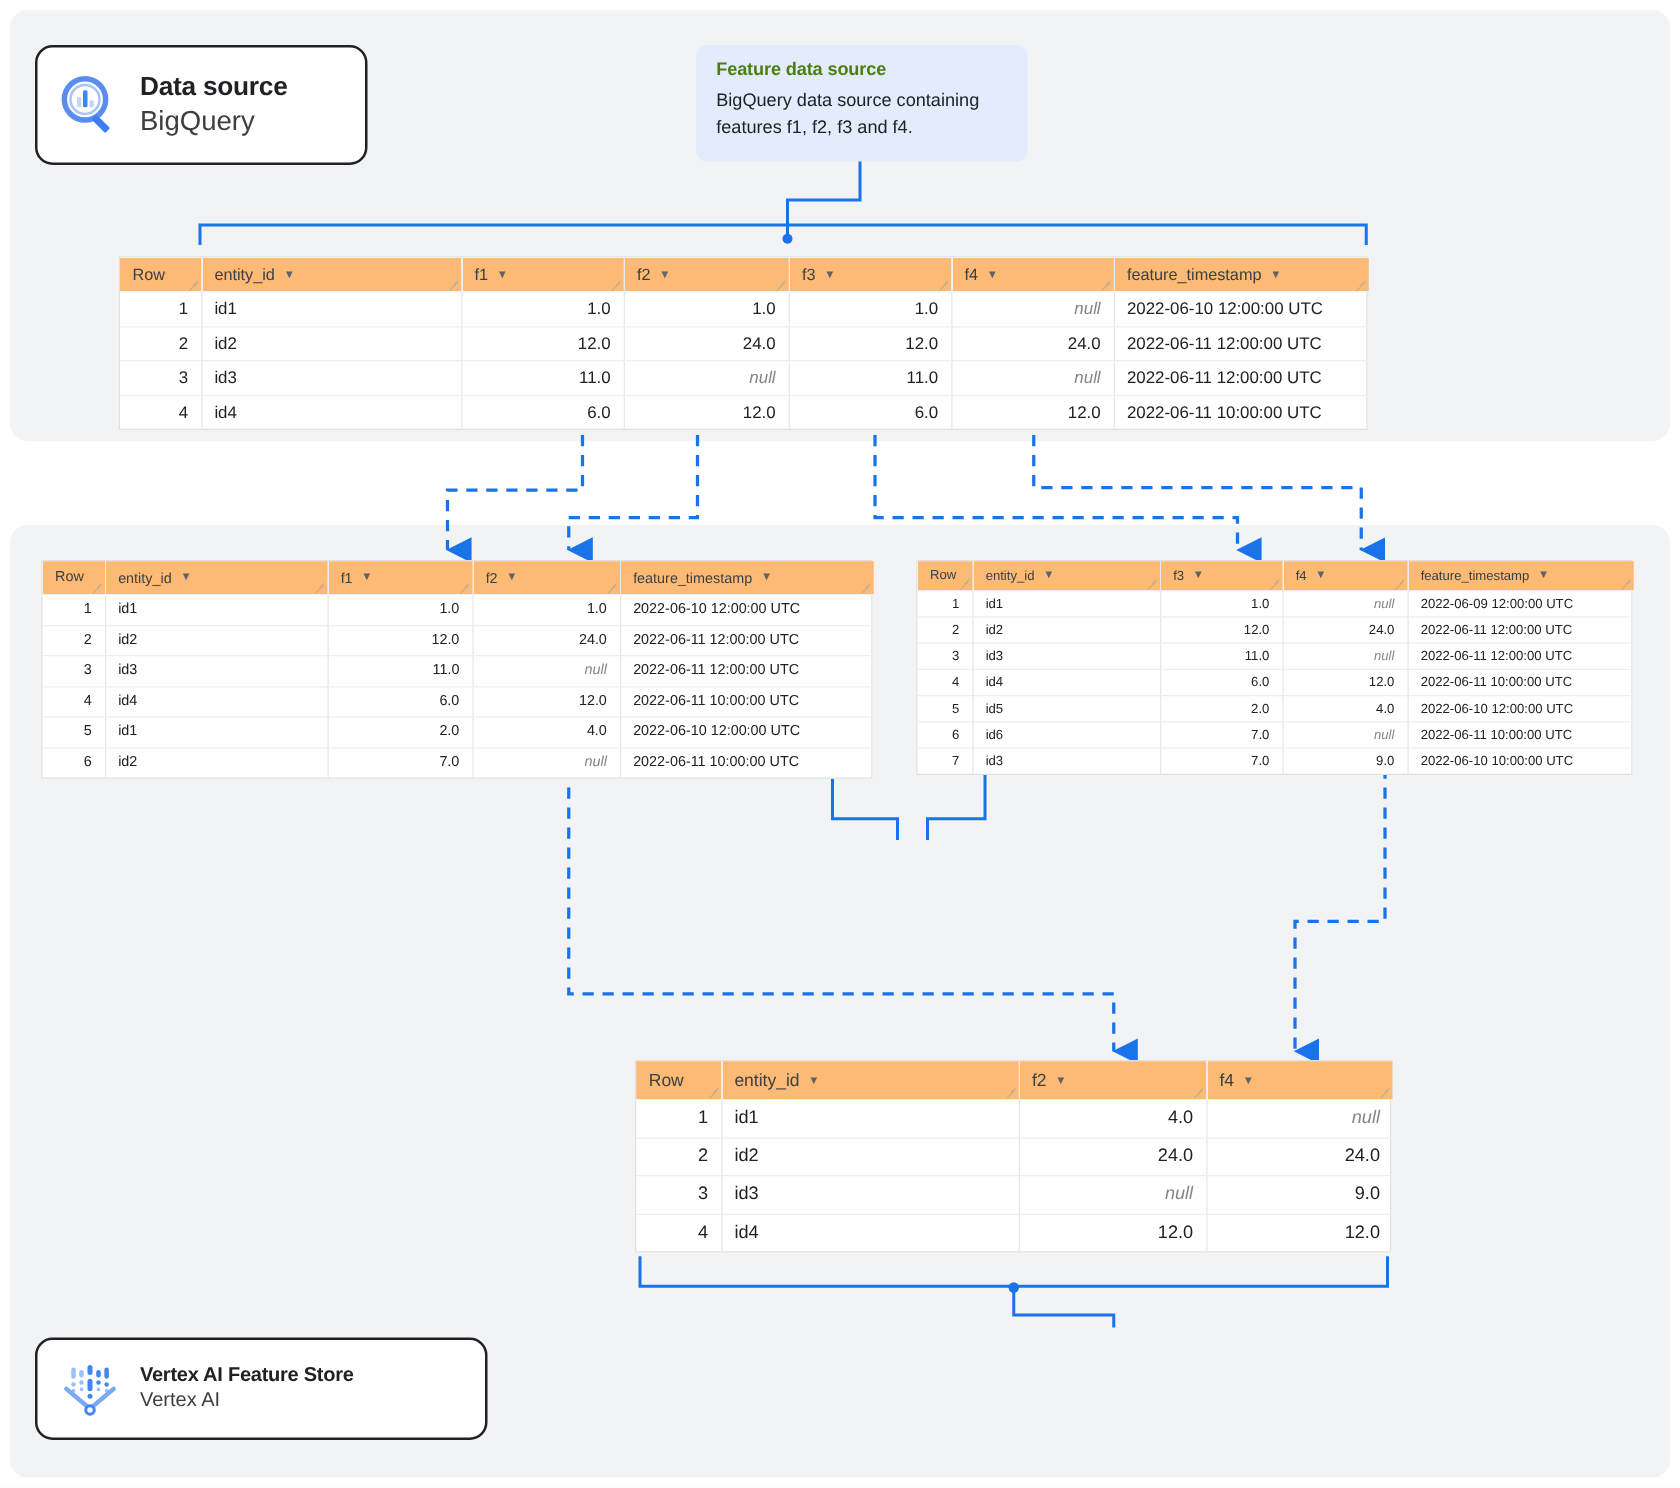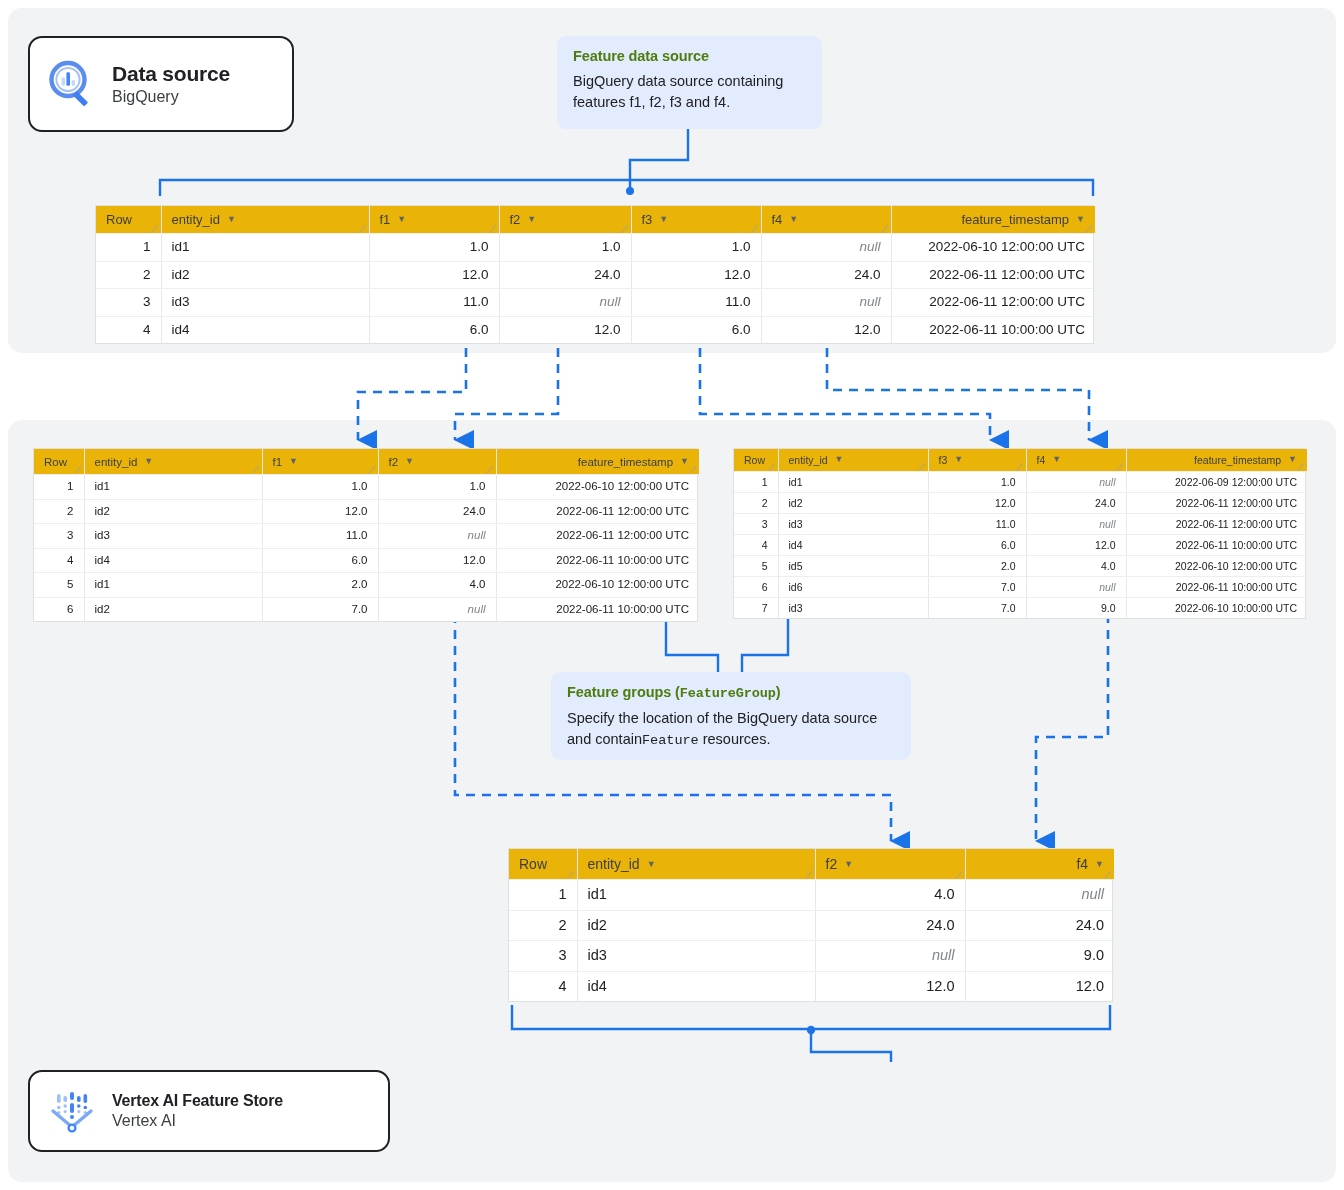--- a/index.html
+++ b/index.html
@@ -12,54 +12,54 @@
   #panel-bottom{left:8px;top:420px;width:1328px;height:762px;}
 
   
   .product-card{position:absolute;background:#fff;border:2.5px solid #202124;border-radius:14px;
                 display:flex;align-items:center;box-sizing:border-box;}
   #card-datasource{left:28px;top:36px;width:266px;height:96px;padding:0 16px;}
   #card-featurestore{left:28px;top:1070px;width:362px;height:82px;padding:0 16px;}
   .product-card .pc-icon{flex:0 0 auto;width:52px;height:52px;margin-right:14px;display:block;}
   .pc-text{display:flex;flex-direction:column;justify-content:center;line-height:1.15;}
   .pc-title{font-size:21px;font-weight:bold;color:#202124;letter-spacing:-.2px;}
-  .pc-sub{font-size:16px;color:#3c4043;margin-top:2px;}
+  .pc-sub{font-size:22px;color:#3c4043;margin-top:2px;}
   #card-featurestore .pc-title{font-size:16px;}
   #card-featurestore .pc-sub{font-size:16px;}
 
   
   .callout{position:absolute;background:#e3ecfd;border-radius:9px;box-sizing:border-box;padding:12px 16px 14px 16px;}
   .callout .co-title{font-size:14.5px;font-weight:bold;color:#4d7c0f;margin-bottom:7px;letter-spacing:-.1px;}
   .callout .co-body{font-size:14.5px;color:#202124;line-height:1.45;}
   .mono{font-family:"Liberation Mono",monospace;font-size:13.5px;font-weight:bold;}
   .co-body .mono{font-weight:normal;}
   #callout-featuredatasource{left:557px;top:36px;width:265px;height:93px;}
   #callout-featuregroups{left:551px;top:672px;width:360px;height:88px;}
   #callout-featureview{left:709px;top:1062px;width:362px;height:93px;}
 
   
   .tbl{position:absolute;background:#fff;border:1px solid #e0e0e0;box-sizing:border-box;
        border-collapse:collapse;font-size:13px;color:#202124;}
   .tbl table{border-collapse:collapse;width:100%;table-layout:fixed;}
   .tbl th,.tbl td{border-right:1px solid #e6e8ea;border-bottom:1px solid #eceff1;
                   padding:0 10px;box-sizing:border-box;white-space:nowrap;overflow:hidden;}
-  .tbl th{background:#eab308;font-weight:normal;text-align:left;color:#3c4043;position:relative;}
+  .tbl th{background:#fdba74;font-weight:normal;text-align:left;color:#3c4043;position:relative;}
   .tbl th .caret{display:inline-block;margin-left:7px;font-size:9px;color:#5f6368;vertical-align:2px;}
   .tbl th .grip{position:absolute;right:2px;bottom:1px;width:9px;height:9px;opacity:.55;}
   .tbl th .grip:before,.tbl th .grip:after{content:"";position:absolute;background:#9aa0a6;height:1px;
       transform:rotate(-45deg);transform-origin:center;}
   .tbl th .grip:before{width:9px;right:0;bottom:2px;}
   .tbl th .grip:after{width:5px;right:0;bottom:5px;}
   .tbl td.num{text-align:right;}
   .tbl td.rownum{text-align:right;color:#202124;}
   .tbl td.idc{text-align:left;}
   .tbl td.ts{text-align:left;}
   .nullv{font-style:italic;color:#80868b;}
   .tbl tr:last-child td{border-bottom:none;}
-  .tbl th:last-child,.tbl td:last-child{border-right:none;text-align:right;}
+  .tbl th:last-child,.tbl td:last-child{border-right:none;}
 
   
   #tbl-source{left:95px;top:205px;width:999px;}
   #tbl-source th{height:27px;line-height:27px;font-size:13px;}
   #tbl-source td{height:26.5px;line-height:26.5px;font-size:13.5px;}
 
   #tbl-fg1{left:33px;top:448px;width:665px;}
   #tbl-fg1 th{height:24px;line-height:24px;font-size:11.5px;}
   #tbl-fg1 td{height:23.5px;line-height:23.5px;font-size:11.5px;}
 
@@ -171,24 +171,20 @@
       <div class="pc-title">Vertex AI Feature Store</div>
       <div class="pc-sub">Vertex AI</div>
     </div>
   </div>
 
   <div class="callout" id="callout-featuredatasource">
     <div class="co-title">Feature data source</div>
     <div class="co-body">BigQuery data source containing features f1, f2, f3 and f4.</div>
   </div>
 
-  <div class="callout" id="callout-featuregroups">
-    <div class="co-title"><span>Feature groups (</span><span class="mono">FeatureGroup</span><span>)</span></div>
-    <div class="co-body"><span>Specify the location of the BigQuery data source and contain</span><span class="mono">Feature</span><span> resources.</span></div>
-  </div>
 
 
   <div class="tbl" id="tbl-source">
       <table>
         <colgroup>
           <col style="width: 65px;">
           <col style="width: 208px;">
           <col style="width: 130px;">
           <col style="width: 132px;">
           <col style="width: 130px;">

